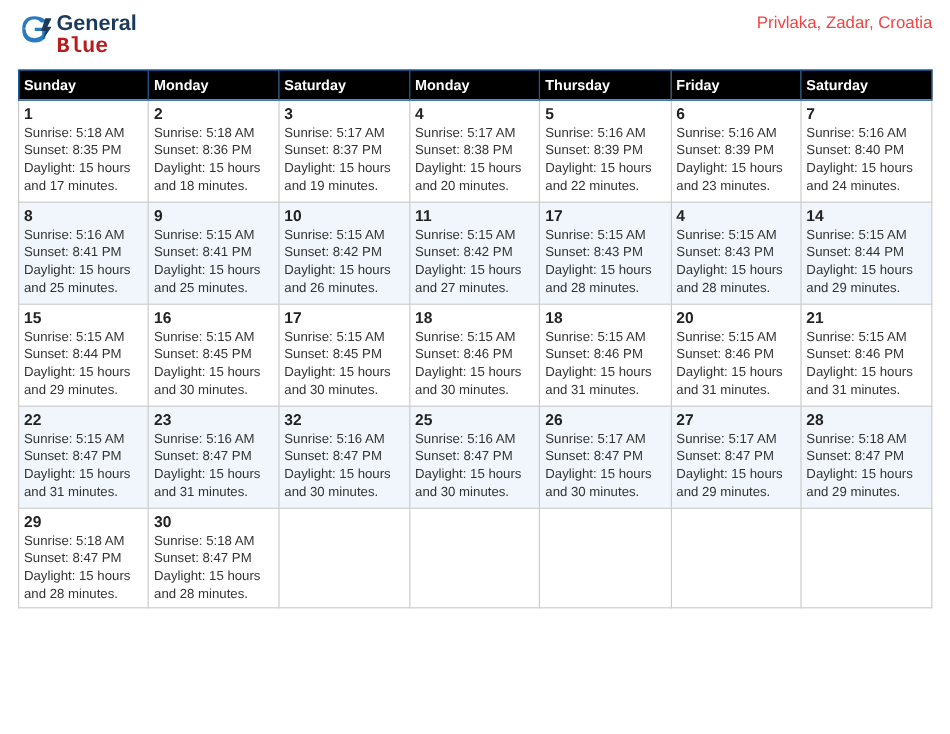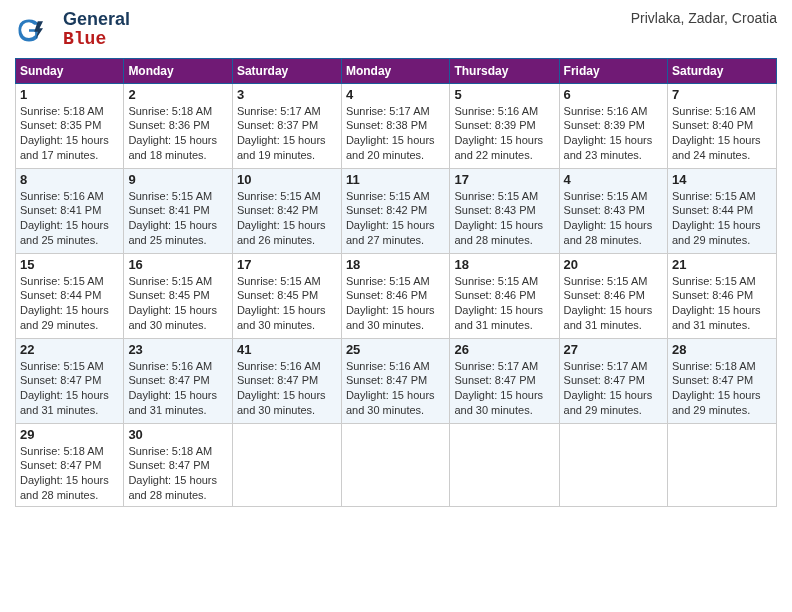--- a/index.html
+++ b/index.html
@@ -15,22 +15,21 @@
       padding: 10px 15px;
     }
     .header-row {
       display: flex;
       justify-content: space-between;
       align-items: flex-start;
       margin-bottom: 8px;
     }
     .logo {
       display: flex;
-      align-items: center;
-      gap: 20px;
+      gap: 4px;
     }
     .logo-text {
       display: flex;
       flex-direction: column;
       font-size: 18px;
       font-weight: bold;
       color: #1a3a5c;
       line-height: 1.1;
     }
     .logo-text span:last-child { color: #b91c1c; font-family: Liberation Mono, monospace; }
@@ -41,29 +40,29 @@
     .title-block {
       text-align: right;
     }
     .month-title {
       font-size: 32px;
       font-weight: bold;
       color: #1a3a5c;
     }
     .location {
       font-size: 14px;
-      color: #404040;
+      color: #ef4444;
     }
     .calendar {
       width: 100%;
       border-collapse: collapse;
       font-size: 10px;
     }
     .calendar th {
-      background: #701a75;
+      background: #000000;
       color: #fff;
       padding: 5px 4px;
       text-align: left;
       font-size: 12px;
       font-weight: bold;
       border: 1px solid #1a5c9a;
     }
     .calendar td {
       border: 1px solid #ccc;
       vertical-align: top;
@@ -221,21 +220,21 @@
         <tr class="stripe-row">
           <td>
         <span class="day-num">22</span>
         <div class="day-info">Sunrise: 5:15 AM<br>Sunset: 8:47 PM<br>Daylight: 15 hours<br>and 31 minutes.</div>
       </td>
           <td>
         <span class="day-num">23</span>
         <div class="day-info">Sunrise: 5:16 AM<br>Sunset: 8:47 PM<br>Daylight: 15 hours<br>and 31 minutes.</div>
       </td>
           <td>
-        <span class="day-num">41</span>
+        <span class="day-num">32</span>
         <div class="day-info">Sunrise: 5:16 AM<br>Sunset: 8:47 PM<br>Daylight: 15 hours<br>and 30 minutes.</div>
       </td>
           <td>
         <span class="day-num">25</span>
         <div class="day-info">Sunrise: 5:16 AM<br>Sunset: 8:47 PM<br>Daylight: 15 hours<br>and 30 minutes.</div>
       </td>
           <td>
         <span class="day-num">26</span>
         <div class="day-info">Sunrise: 5:17 AM<br>Sunset: 8:47 PM<br>Daylight: 15 hours<br>and 30 minutes.</div>
       </td>

